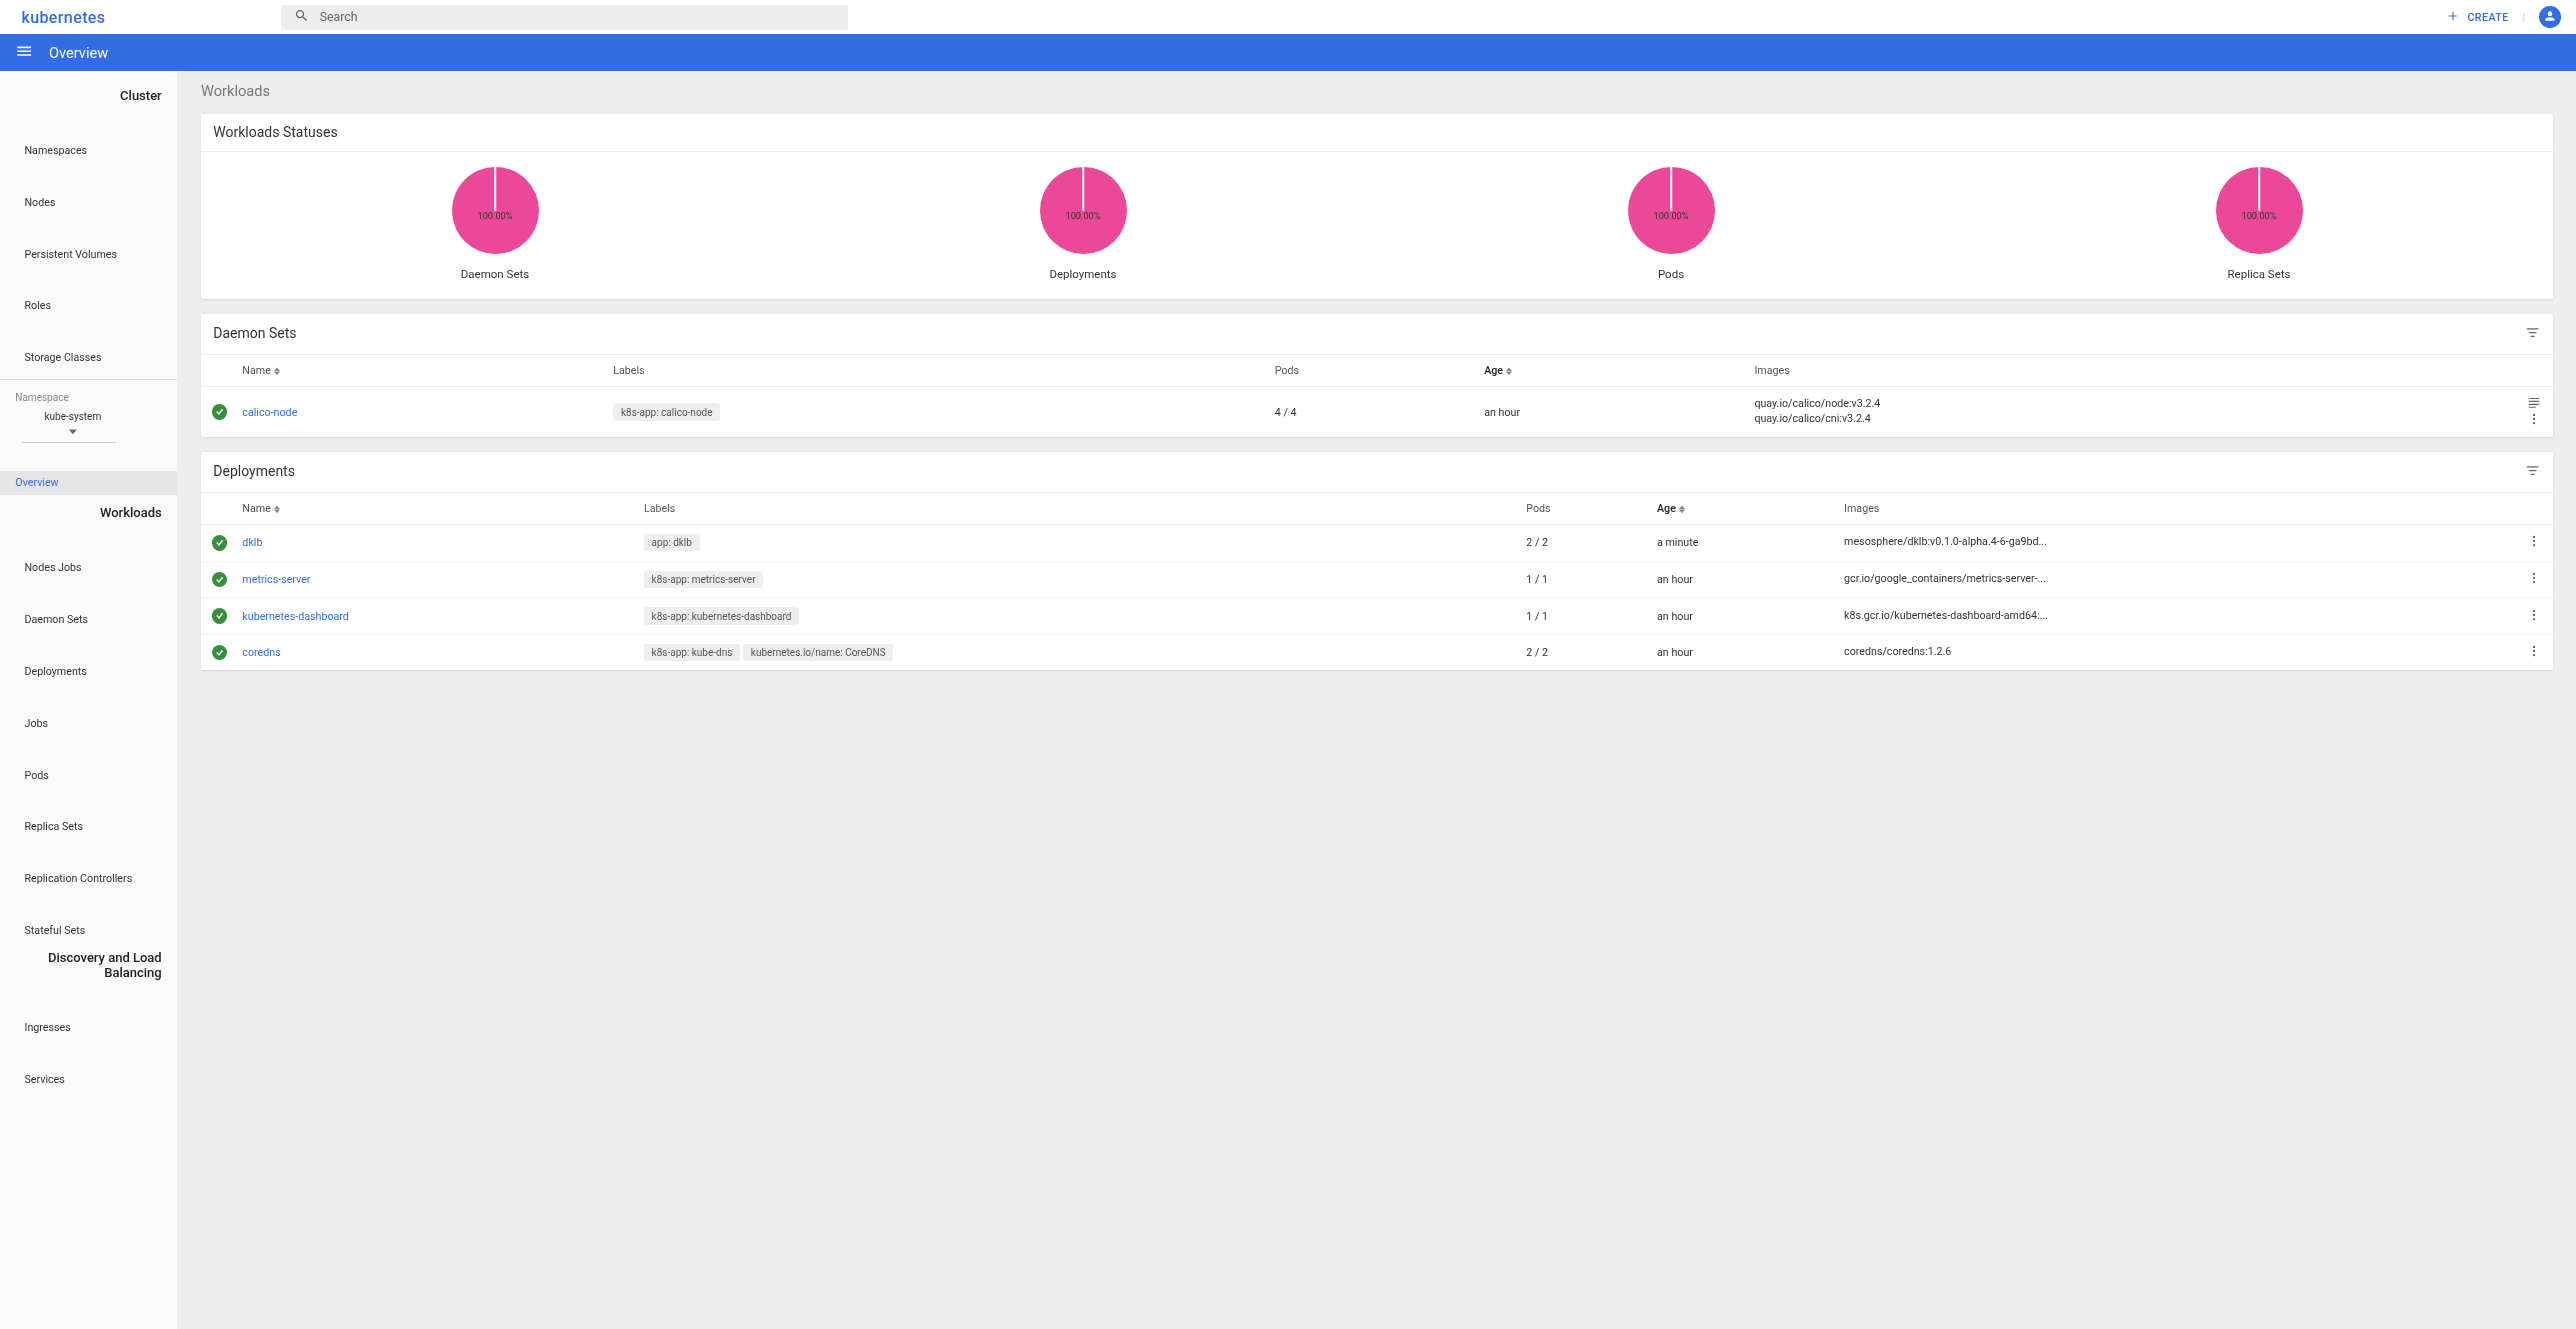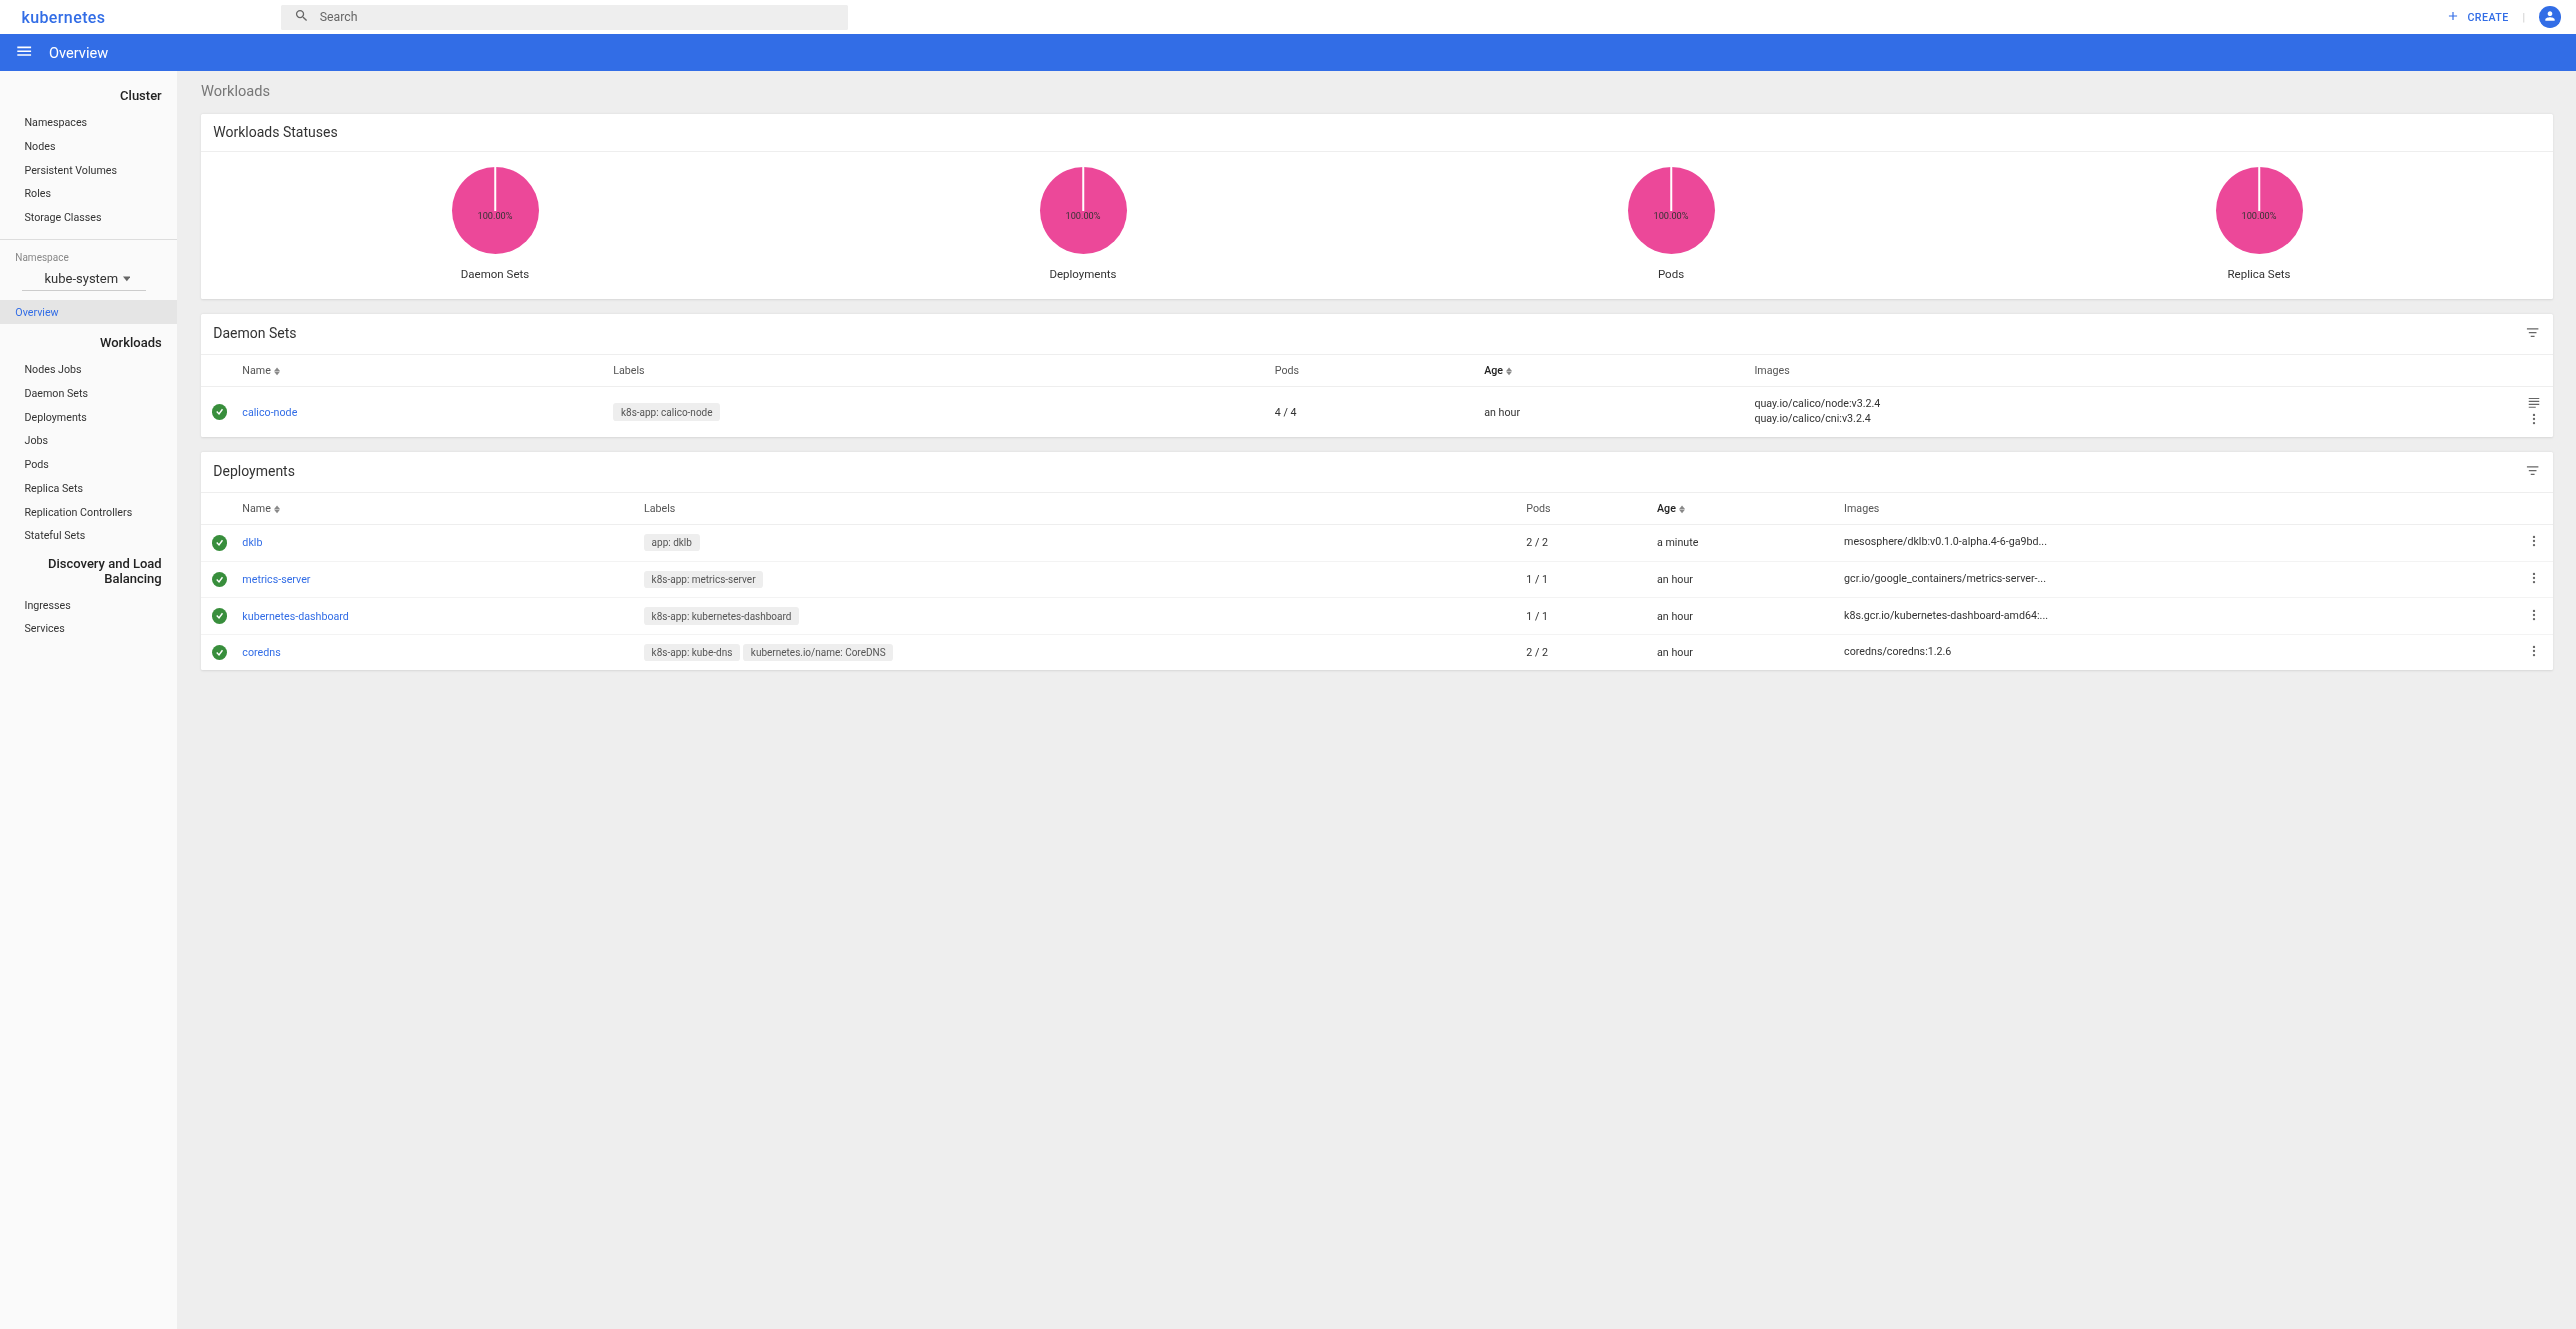--- a/index.html
+++ b/index.html
@@ -18,25 +18,25 @@
 .user-icon { width: 21.5px; height: 21.5px; border-radius: 50%; background: #326de6; display: flex; align-items: center; justify-content: center; }
 .user-icon svg { width: 14px; height: 14px; fill: #fff; }
 
 .bluebar { height: 37px; background: #326de6; display: flex; align-items: center; padding: 0 15.3px; gap: 15.3px; color: #fff; }
 .menu-icon svg { width: 18.4px; height: 18.4px; fill: #fff; }
 .bluebar-title { font-size: 14.6px; font-weight: 400; }
 
 .main { display: flex; }
 .sidebar { width: 178px; background: #fafafa; padding-top: 12.3px; border-right: 0.8px solid #eee; min-height: calc(100vh - 71px); }
 .side-head { font-size: 13px; font-weight: 500; color: #222; padding: 4.6px 15.3px 7.7px; text-align: right; }
-.side-item { font-size: 10.7px; color: #333; padding: 5.4px 15.3px 5.4px 24.5px; cursor: pointer; }
+.side-item { font-size: 10.7px; color: #333; padding: 5.4px 15.3px 5.4px 24.5px; cursor: pointer; margin-top: 28px; }
 .side-item.active { background: #e5e5e5; color: #326de6; }
 .side-divider { border-top: 0.8px solid #ddd; margin: 9.2px 0 0 0; }
 .ns-label { font-size: 10px; color: #888; padding: 12.3px 15.3px 3.1px; }
-.ns-select { display: flex; align-items: center; gap: 4.6px; padding: 4.6px 15.3px 4.6px 23px; font-size: 13px; color: #333; cursor: pointer; border-bottom: 0.8px solid #ccc; margin: 0 15.3px 9.2px 21.5px; width: fit-content; }
+.ns-select { display: flex; align-items: center; gap: 4.6px; padding: 4.6px 15.3px 4.6px 23px; font-size: 10px; color: #333; cursor: pointer; border-bottom: 0.8px solid #ccc; margin: 0 15.3px 9.2px 21.5px; width: fit-content; flex-direction: column; }
 .ns-select svg { width: 7.7px; height: 7.7px; fill: #666; }
 
 .content { flex: 1; padding: 10.7px 23px; overflow: auto; }
 .page-title { font-size: 14.6px; color: #777; font-weight: 400; margin-bottom: 14px; }
 .card { background: #fff; border-radius: 1.5px; box-shadow: 0 0.8px 2.3px rgba(0,0,0,0.1); margin-bottom: 15.3px; }
 .card-header { display: flex; align-items: flex-start; justify-content: space-between; padding: 10.7px 12.3px; }
 .card-title { font-size: 14px; font-weight: 400; color: #333; }
 .filter-icon svg { width: 15.3px; height: 15.3px; fill: #666; }
 .card-divider { border-top: 0.8px solid #eee; }
 

